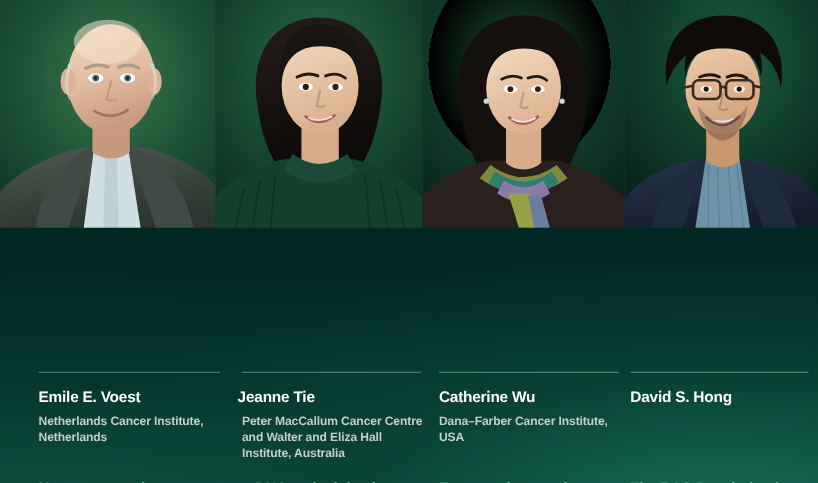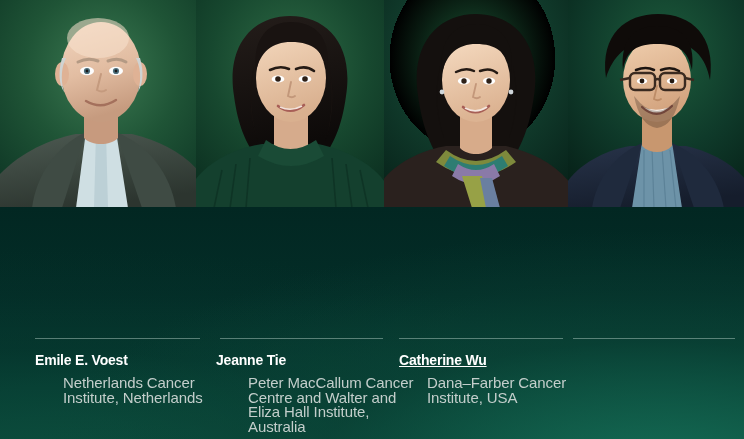--- a/index.html
+++ b/index.html
@@ -60,25 +60,24 @@
     color:#ffffff;
     font-size:14px;
     font-weight:bold;
     letter-spacing:-0.2px;
     white-space:nowrap;
   }
   .speaker-affil {
     position:absolute;
     top:376px;
     color:#c3cecb;
-    font-size:15px;
-    font-weight:normal;
+    font-size:11px;
+    font-weight:bold;
     line-height:14.6px;
     letter-spacing:-0.1px;
-    margin-left:28px;
   }
   .abs-title { position:absolute; top:228px; }
 </style>
 </head>
 <body>
 
 <div id="page">
 
   <div class="photo-strip">
 
@@ -317,19 +316,20 @@
     <div class="talk-title abs-title" style="left:573px; width:150px;">The RAS Revolution is here!</div>
 
     <div class="divider" style="left:35px;  width:165px;"></div>
     <div class="divider" style="left:220px; width:163px;"></div>
     <div class="divider" style="left:399px; width:164px;"></div>
     <div class="divider" style="left:573px; width:162px;"></div>
   </div>
 
   <div class="speaker-name" style="left:35px;">Emile E. Voest</div>
   <div class="speaker-name" style="left:216px;">Jeanne Tie</div>
-  <div class="speaker-name" style="left:399px;text-decoration:underline;">Catherine Wu</div>
+  <div class="speaker-name" style="left:399px;">Catherine Wu</div>
+  <div class="speaker-name" style="left:573px;">David S. Hong</div>
 
   <div class="speaker-affil" style="left:35px;  width:168px;">Netherlands Cancer Institute, Netherlands</div>
   <div class="speaker-affil" style="left:220px; width:166px;">Peter MacCallum Cancer Centre and Walter and Eliza Hall Institute, Australia</div>
   <div class="speaker-affil" style="left:399px; width:166px;">Dana–Farber Cancer Institute, USA</div>
 
 </div>
 
 </body></html>

